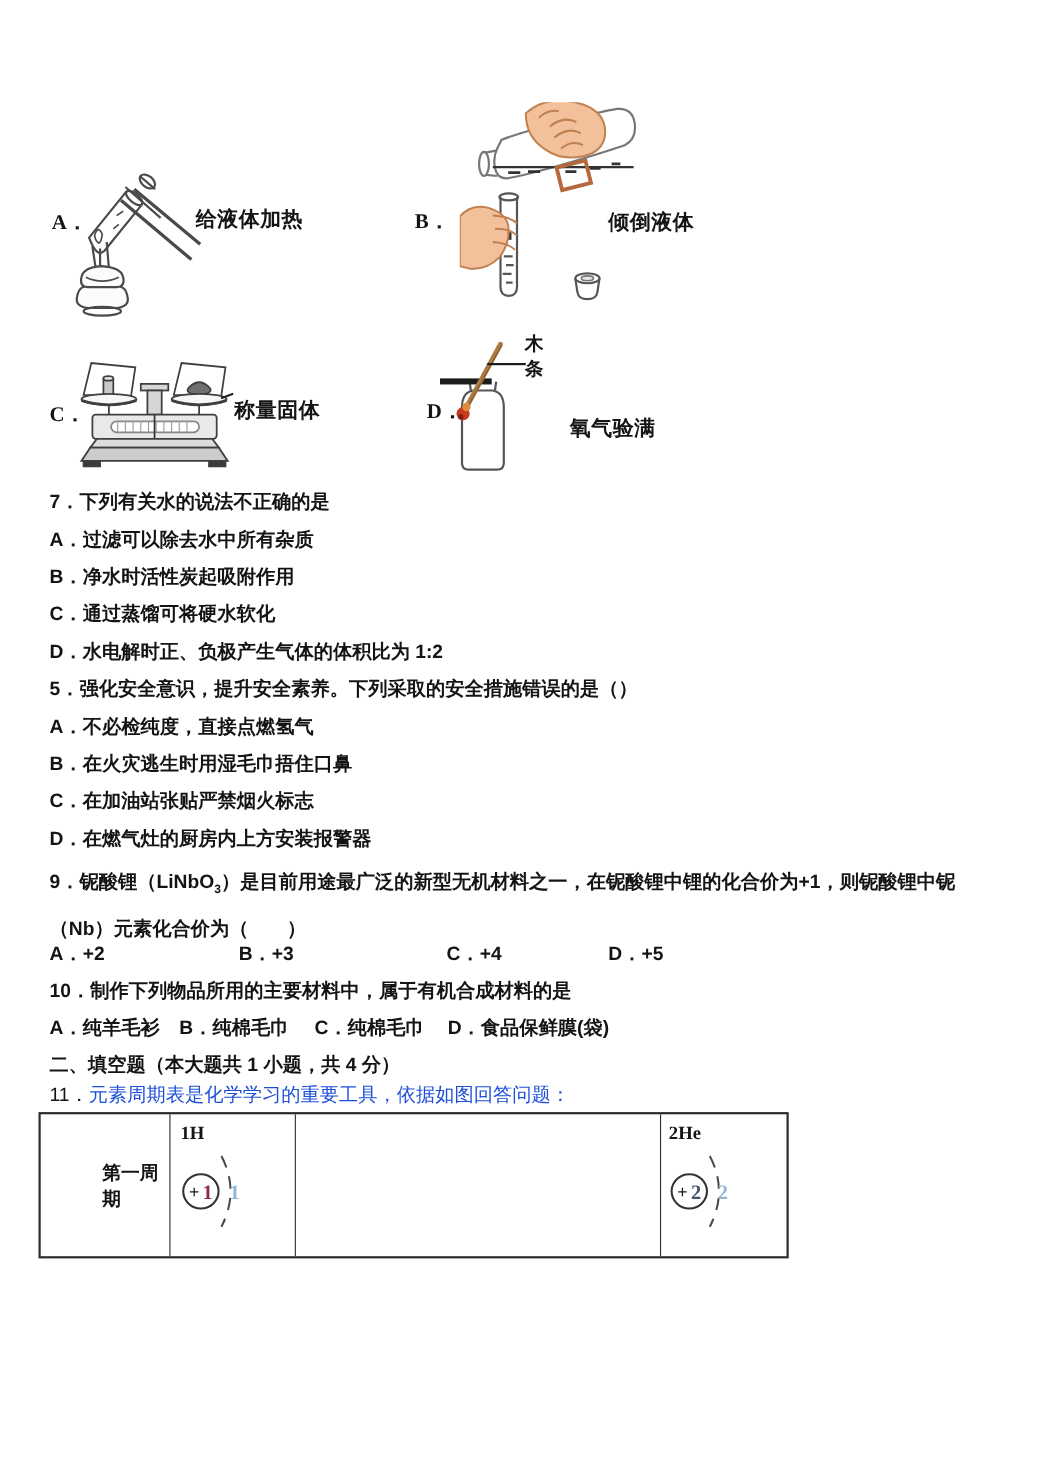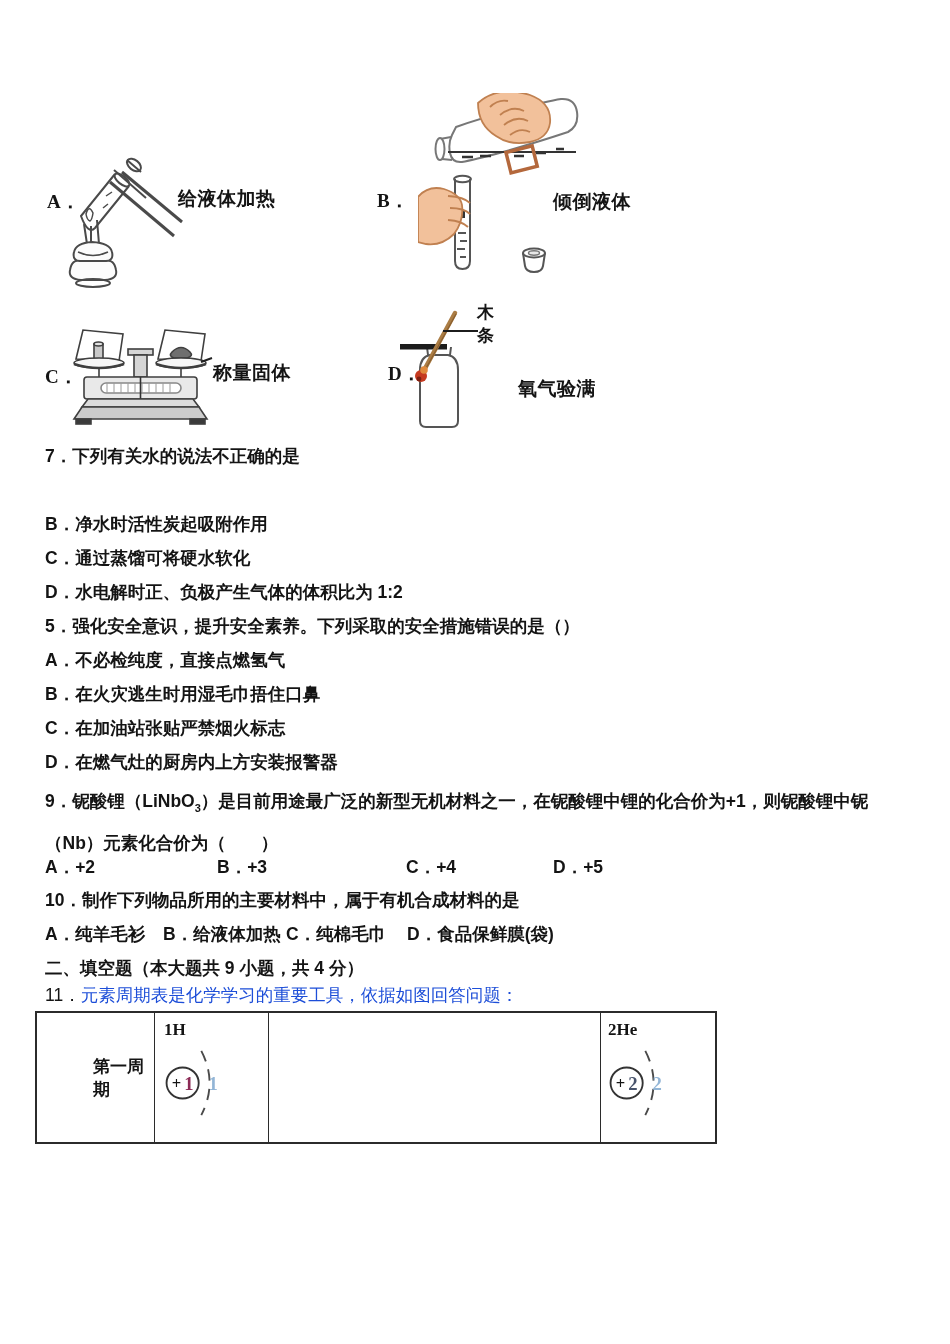--- a/index.html
+++ b/index.html
@@ -171,45 +171,46 @@
   </svg>
 
   <div class="abs ann" style="left:477px; top:302px;">
     <div>木</div>
     <div>条</div>
   </div>
   <div class="abs hline" style="left:443px; top:330px; width:35px;"></div>
   <span class="abs caption" style="left:493px; top:376px;margin-left:25px;">氧气验满</span>
 
   <div class="abs qline" style="left:45px; top:444px;">7．下列有关水的说法不正确的是</div>
+  <div class="abs qline" style="left:45px; top:478px;">A．过滤可以除去水中所有杂质</div>
   <div class="abs qline" style="left:45px; top:512px;">B．净水时活性炭起吸附作用</div>
   <div class="abs qline" style="left:45px; top:546px;">C．通过蒸馏可将硬水软化</div>
   <div class="abs qline" style="left:45px; top:580px;">D．水电解时正、负极产生气体的体积比为 1:2</div>
 
   <div class="abs qline" style="left:45px; top:614px;">5．强化安全意识，提升安全素养。下列采取的安全措施错误的是（）</div>
   <div class="abs qline" style="left:45px; top:648px;">A．不必检纯度，直接点燃氢气</div>
   <div class="abs qline" style="left:45px; top:682px;">B．在火灾逃生时用湿毛巾捂住口鼻</div>
   <div class="abs qline" style="left:45px; top:716px;">C．在加油站张贴严禁烟火标志</div>
   <div class="abs qline" style="left:45px; top:750px;">D．在燃气灶的厨房内上方安装报警器</div>
 
   <div class="abs qwrap" style="left:45px; top:784px; width:858px;">
     <span>9．铌酸锂（LiNbO</span><sub>3</sub><span>）是目前用途最广泛的新型无机材料之一，在铌酸锂中锂的化合价为+1，则铌酸锂中铌（Nb）元素化合价为（　　）</span>
   </div>
   <div class="abs qline" style="left:45px;  top:855px;">A．+2</div>
   <div class="abs qline" style="left:217px; top:855px;">B．+3</div>
   <div class="abs qline" style="left:386px; top:855px;margin-left:20px;">C．+4</div>
   <div class="abs qline" style="left:553px; top:855px;">D．+5</div>
 
   <div class="abs qline" style="left:45px; top:888px;">10．制作下列物品所用的主要材料中，属于有机合成材料的是</div>
   <div class="abs qline" style="left:45px;  top:922px;">A．纯羊毛衫</div>
-  <div class="abs qline" style="left:163px; top:922px;">B．给液体加热</div>
+  <div class="abs qline" style="left:163px; top:922px;">B．纯棉毛巾</div>
   <div class="abs qline" style="left:286px; top:922px;">C．纯棉毛巾</div>
   <div class="abs qline" style="left:407px; top:922px;">D．食品保鲜膜(袋)</div>
 
-  <div class="abs qline" style="left:45px; top:956px;">二、填空题（本大题共 9 小题，共 4 分）</div>
+  <div class="abs qline" style="left:45px; top:956px;">二、填空题（本大题共 1 小题，共 4 分）</div>
 
   <div class="abs" style="left:45px; top:983px; font-size:17.5px;">
     <span style="font-weight:400;">11．</span><span class="regular">元素周期表是化学学习的重要工具，依据如图回答问题：</span>
   </div>
 
   <div class="abs ptable" style="left:35px; top:1011px; width:682px; height:133px;">
     <div class="cell c1">
       <span class="period-label">第一周期</span>
     </div>
     <div class="cell c2">

